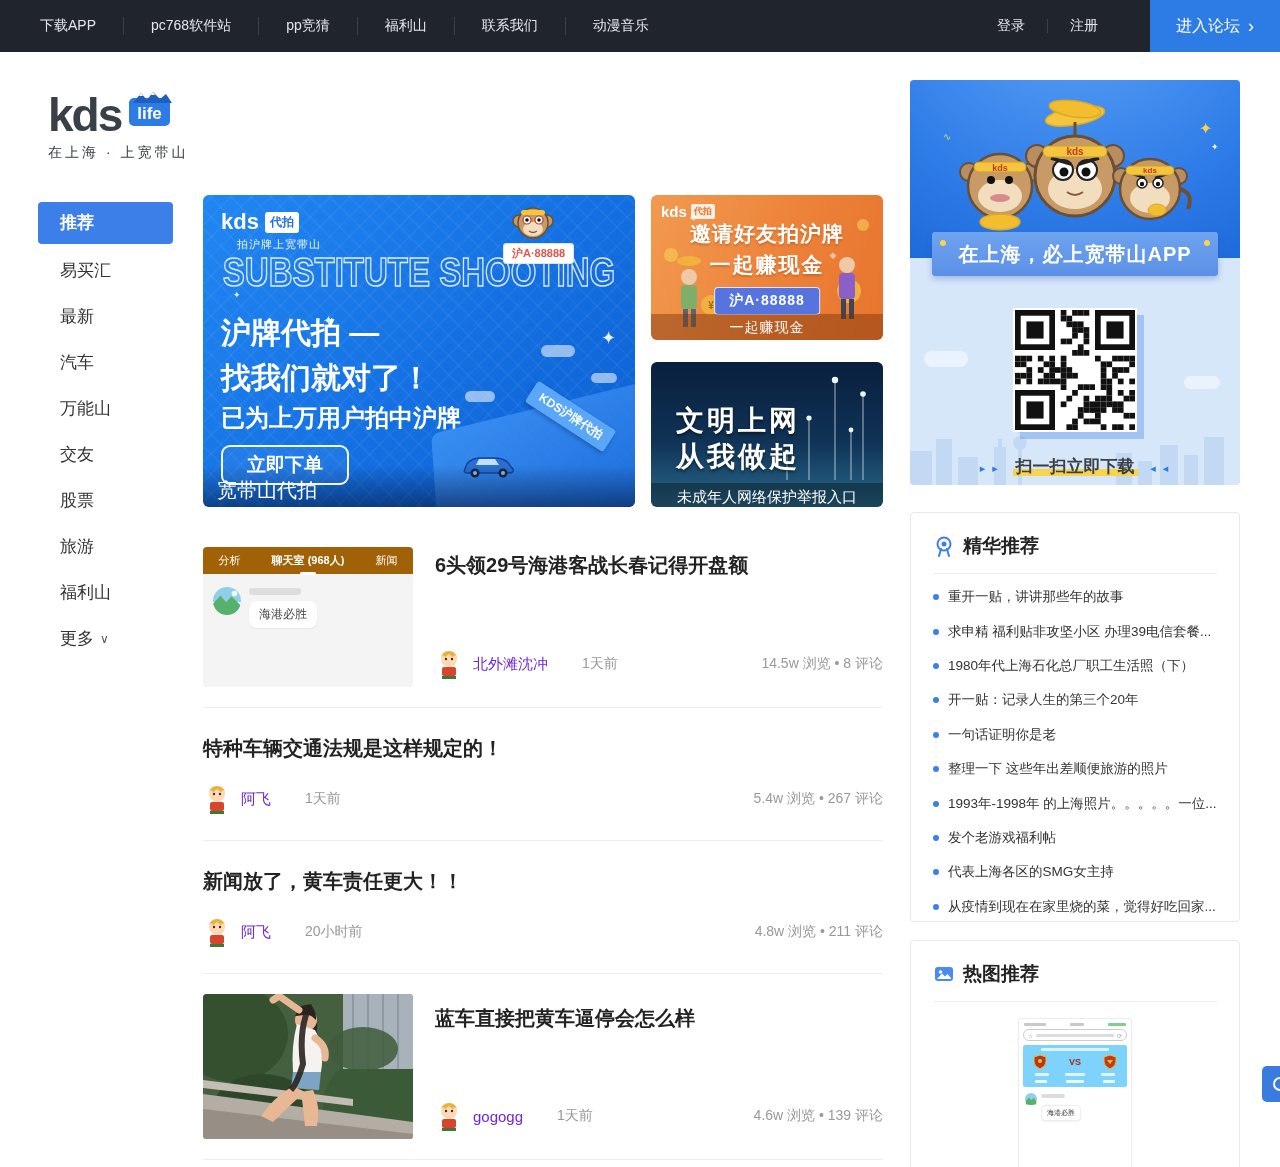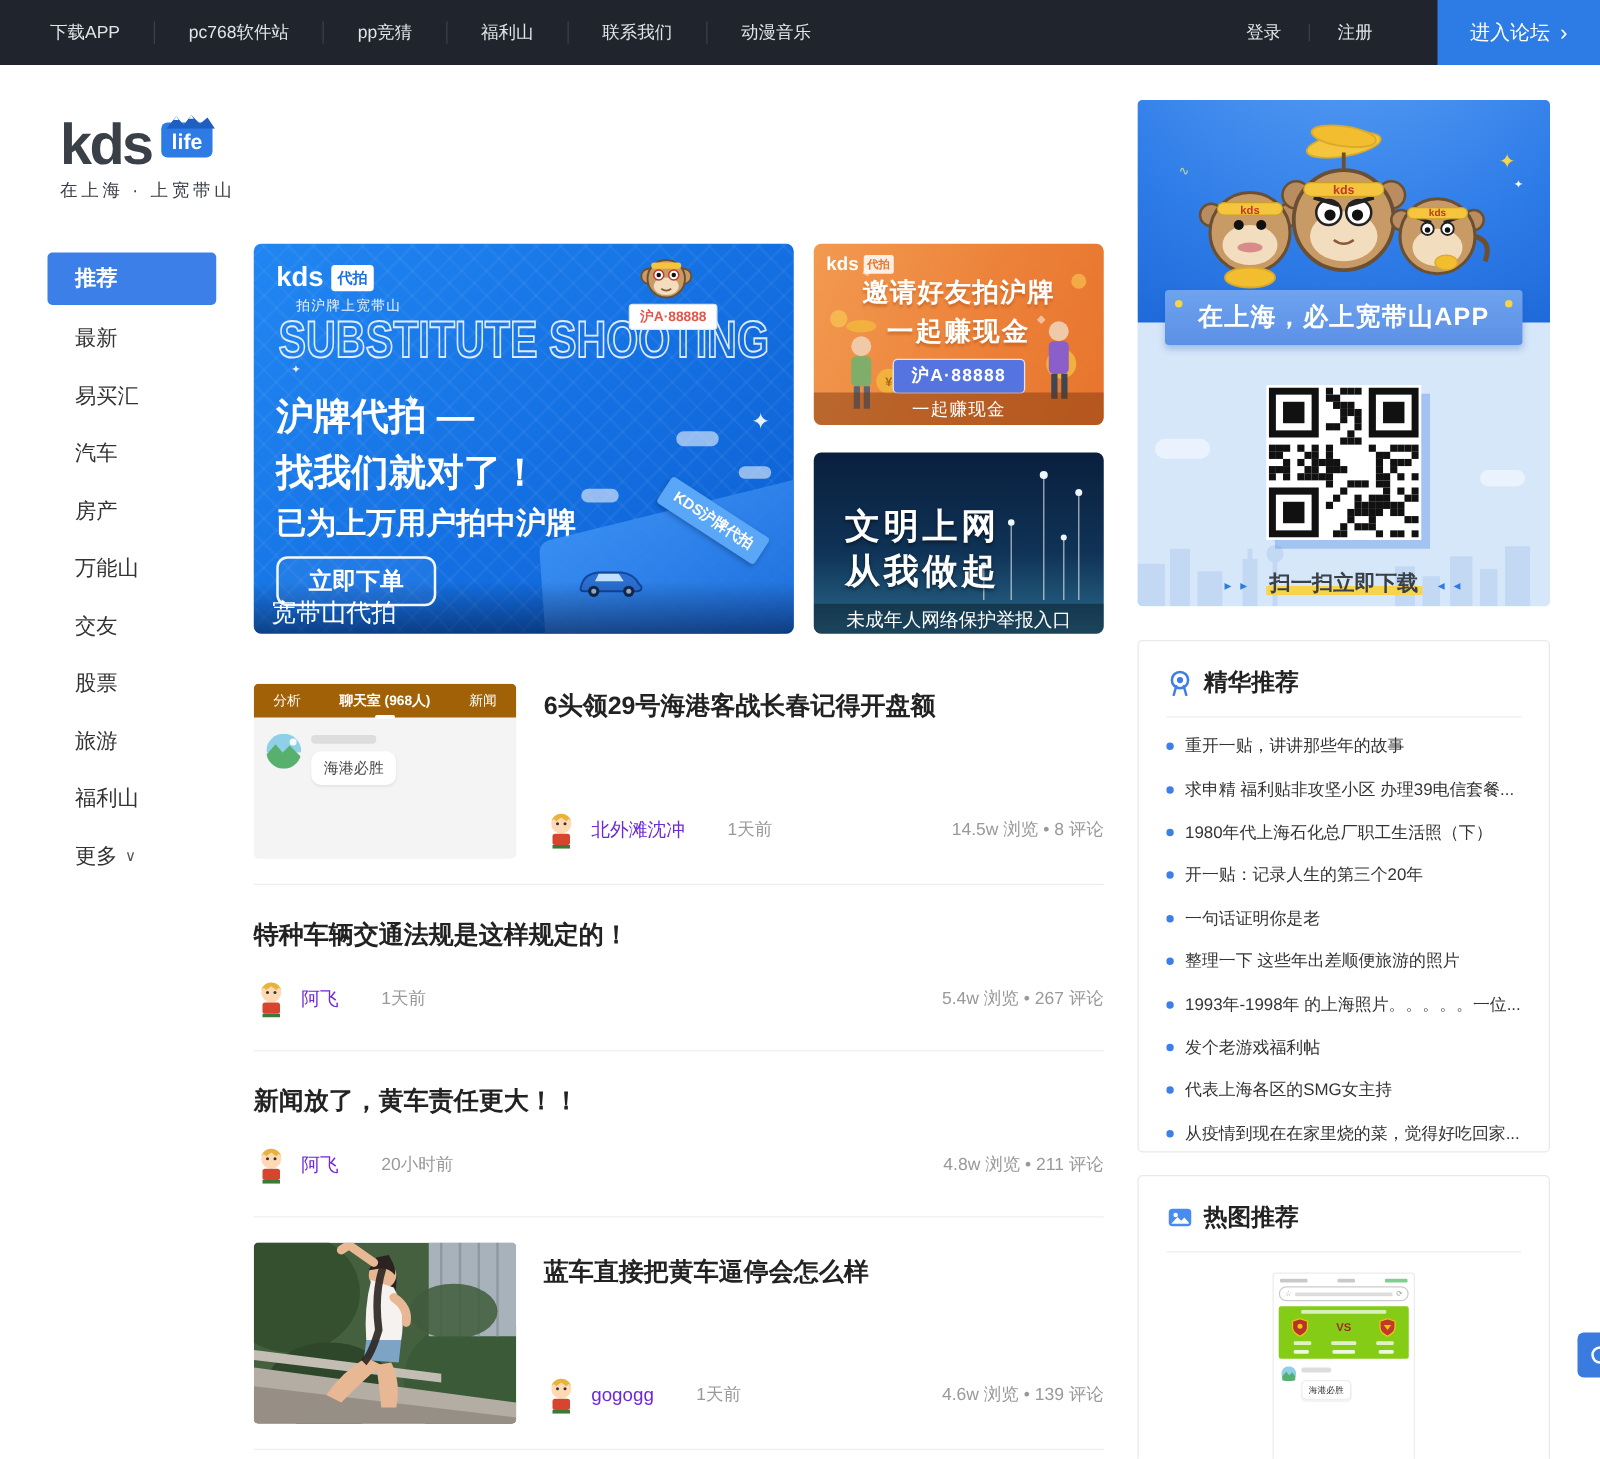--- a/index.html
+++ b/index.html
@@ -155,21 +155,21 @@
   .essence-list li .txt { overflow:hidden; text-overflow:ellipsis; }
   
   .hot-card { left:910px; top:940px; width:330px; height:320px; padding:20px 22px 0; }
   .phone { width:114px; margin:16px auto 0; border:1px solid #ececec; background:#fff; height:210px;
     border-radius:3px; padding:3px 4px; }
   .ph-status { display:flex; justify-content:space-between; margin:1px 1px 3px; }
   .bar { background:#c9c9c9; border-radius:1px; height:3px; }
   .ph-addr { height:12px; border:1px solid #ccc; border-radius:7px; display:flex; align-items:center;
     gap:3px; padding:0 4px; margin-bottom:4px; }
   .ph-addr .bar { height:3px; flex:1; background:#ddd; }
-  .ph-match { background:#84cc16; border-radius:2px; padding:3px 4px 4px; }
+  .ph-match { background:#7dd3fc; border-radius:2px; padding:3px 4px 4px; }
   .ph-match-top { width:70%; margin:0 auto 3px; height:3px; background:rgba(255,255,255,.7); border-radius:1px; }
   .ph-teams { display:flex; align-items:center; justify-content:space-between; padding:0 6px; }
   .ph-vs { font-size:9px; font-weight:bold; color:#a02c20; }
   .ph-sub { display:flex; justify-content:space-between; padding:3px 8px 0; }
   .ph-sub .bar { width:14px; background:rgba(255,255,255,.75); }
   .ph-tabs { display:flex; justify-content:space-between; padding:4px 8px 0; }
   .ph-tabs .bar { width:12px; background:rgba(255,255,255,.85); }
   .ph-chat { display:flex; gap:4px; padding:6px 2px; }
   .ph-name { width:24px; height:4px; background:#ddd; border-radius:2px; margin:1px 0 3px; }
   .ph-bubble { background:#fff; border:1px solid #eee; border-radius:4px; padding:2px 5px; font-size:7px;
@@ -210,24 +210,23 @@
         <path d="M8 7 L10 4 L12 7 Z M20 6 L22 3 L24 6 Z" fill="#fff"></path>
       </svg>
       <span>life</span>
     </span>
   </div>
   <div class="logo-tagline">在上海 · 上宽带山</div>
 </div>
 
 <div class="sidenav">
   <div class="side-item active">推荐</div>
+  <div class="side-item">易买汇</div>
   <div class="side-item">最新</div>
-  <div class="side-item">易买汇</div>
   <div class="side-item">汽车</div>
-  <div class="side-item">房产</div>
   <div class="side-item">万能山</div>
   <div class="side-item">交友</div>
   <div class="side-item">股票</div>
   <div class="side-item">旅游</div>
   <div class="side-item">福利山</div>
   <div class="side-item">
     <span>更多</span>
     <span class="side-chevron">∨</span>
   </div>
 </div>

